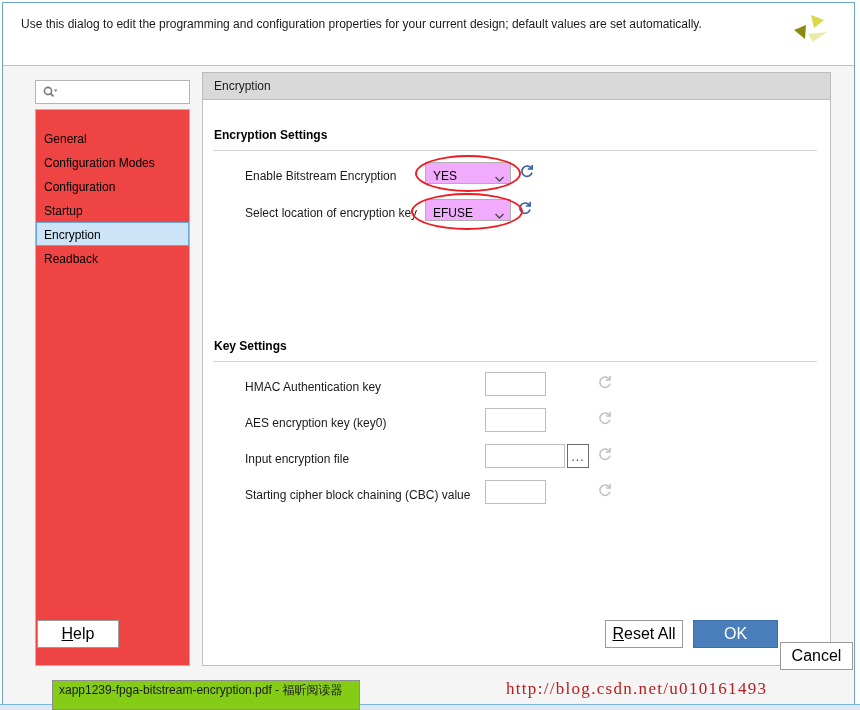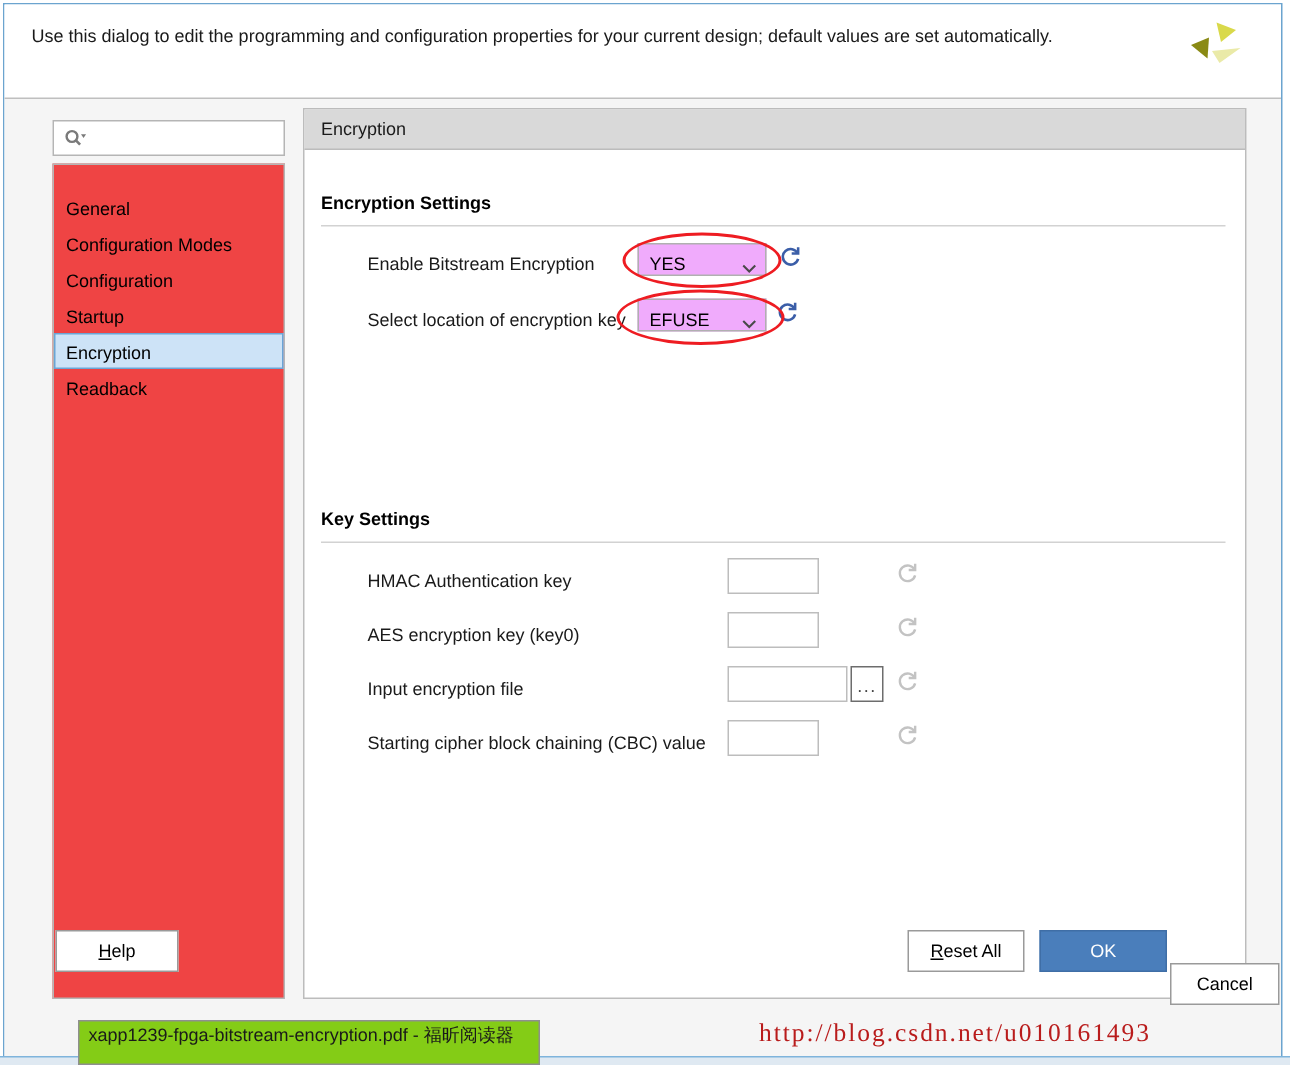--- a/index.html
+++ b/index.html
@@ -272,21 +272,21 @@
     background: transparent;
   }
 
   
   .btn {
     position: absolute;
     height: 28px;
     border: 1px solid #9a9a9a;
     background: #ffffff;
     box-sizing: border-box;
-    font-size: 12px;
+    font-size: 16px;
     color: #000;
     display: flex;
     align-items: center;
     justify-content: center;
     cursor: pointer;
     font-family: "Liberation Sans", sans-serif;
   }
   .btn.primary {
     background: #4a7ebb;
     border: 1px solid #3f6ea6;

